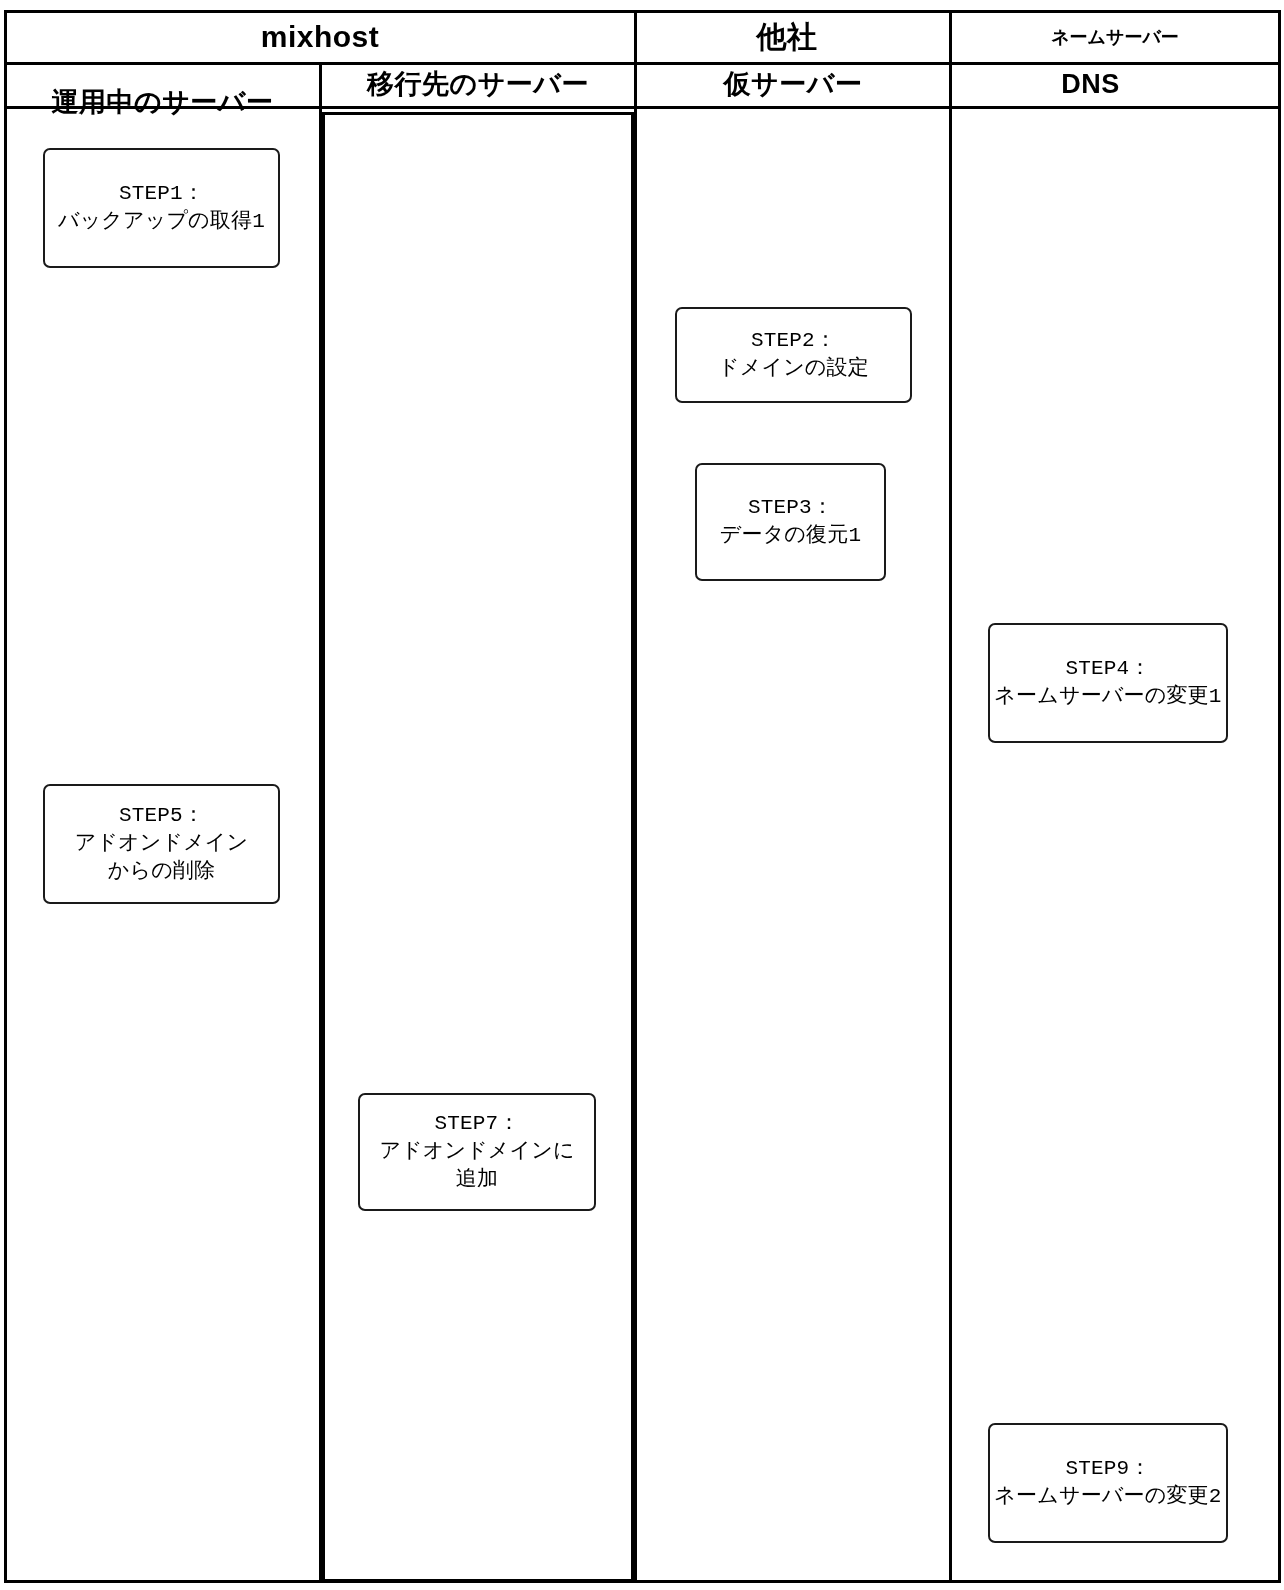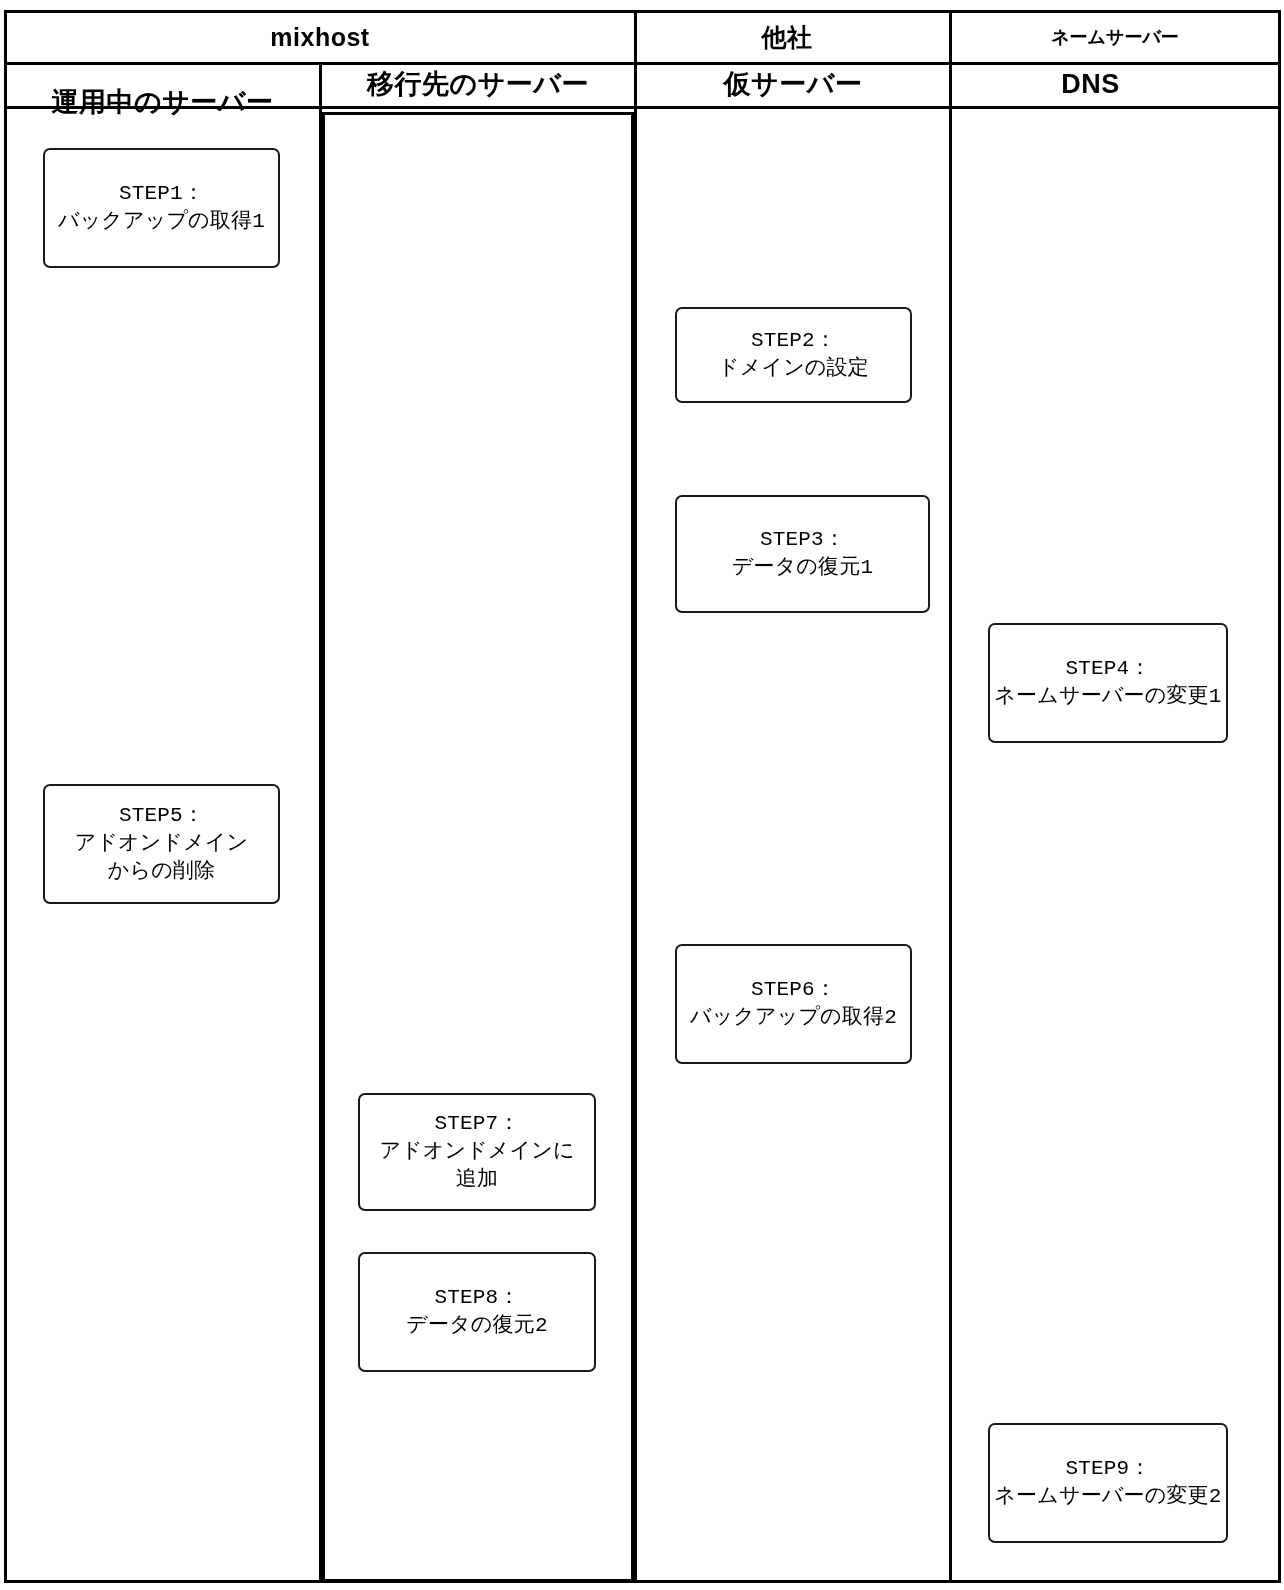--- a/index.html
+++ b/index.html
@@ -48,21 +48,21 @@
     position: absolute;
     display: flex;
     align-items: center;
     justify-content: center;
     text-align: center;
     line-height: 1.15;
     white-space: nowrap;
   }
   .hdr-top {
     font-weight: 700;
-    font-size: 25px;
+    font-size: 30px;
     letter-spacing: 0.5px;
   }
   .hdr-top.small {
     font-size: 18px;
     letter-spacing: 0px;
   }
   .hdr-sub {
     font-weight: 700;
     font-size: 27px;
     letter-spacing: 0.5px;
@@ -145,50 +145,42 @@
   <div class="step-box" style="left:43px; top:148px; width:237px; height:120px;">
     <div class="step-text">STEP1：
 バックアップの取得1</div>
   </div>
 
   <div class="step-box" style="left:675px; top:307px; width:237px; height:96px;">
     <div class="step-text">STEP2：
 ドメインの設定</div>
   </div>
 
-  <div class="step-box" style="left:675px; top:463px; width:255px; height:118px;margin-top:32px;">
+  <div class="step-box" style="left:695px; top:463px; width:191px; height:118px;">
     <div class="step-text">STEP3：
 データの復元1</div>
   </div>
 
   <div class="step-box" style="left:988px; top:623px; width:240px; height:120px;">
     <div class="step-text">STEP4：
 ネームサーバーの変更1</div>
   </div>
 
   <div class="step-box" style="left:43px; top:784px; width:237px; height:120px;">
     <div class="step-text">STEP5：
 アドオンドメイン
 からの削除</div>
   </div>
 
-  <div class="step-box" style="left:675px; top:944px; width:237px; height:120px;">
-    <div class="step-text">STEP6：
-バックアップの取得2</div>
-  </div>
 
   <div class="step-box" style="left:358px; top:1093px; width:238px; height:118px;">
     <div class="step-text">STEP7：
 アドオンドメインに
 追加</div>
   </div>
 
-  <div class="step-box" style="left:358px; top:1252px; width:238px; height:120px;">
-    <div class="step-text">STEP8：
-データの復元2</div>
-  </div>
 
   <div class="step-box" style="left:988px; top:1423px; width:240px; height:120px;">
     <div class="step-text">STEP9：
 ネームサーバーの変更2</div>
   </div>
 
 </div>
 
 </body></html>

